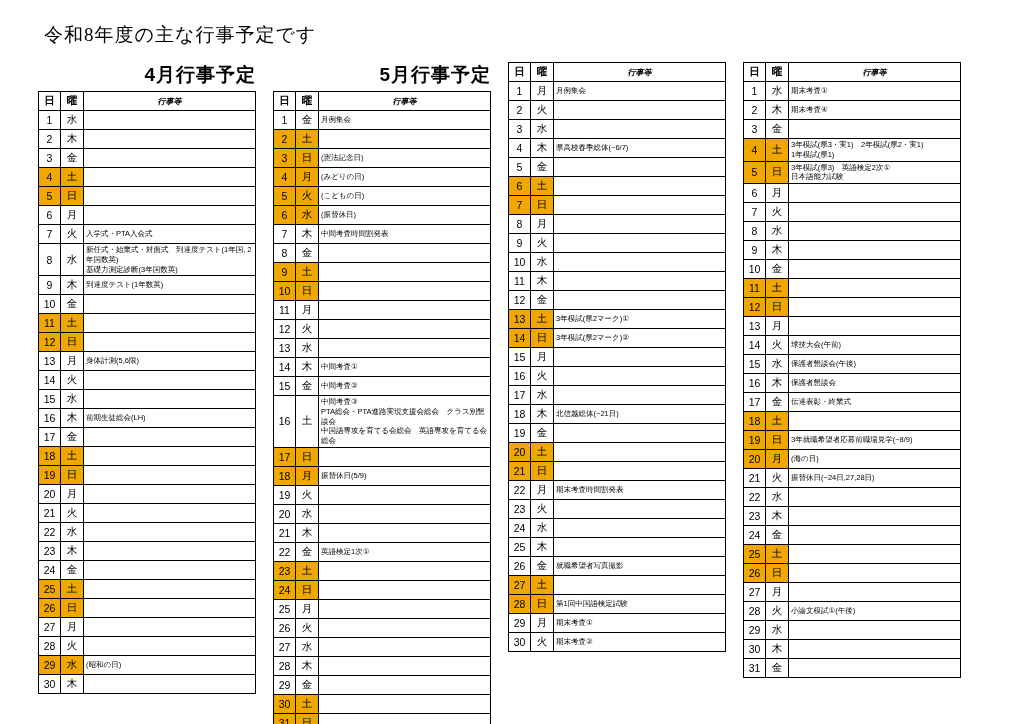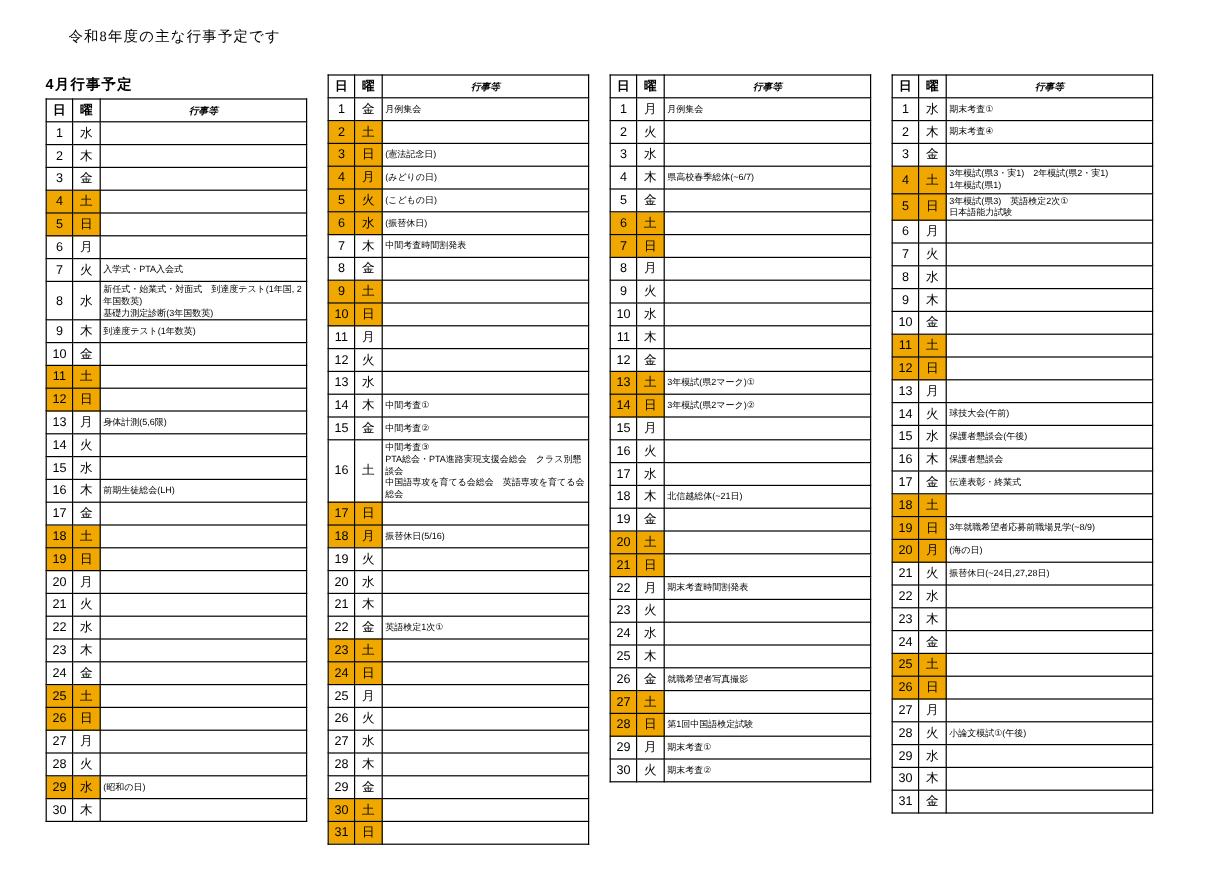--- a/index.html
+++ b/index.html
@@ -2,31 +2,31 @@
 <html><head>
 <meta charset="utf-8">
 <style>
   html,body { margin:0; padding:0; }
   body {
     width:1024px; height:724px; background:#ffffff; position:relative;
     font-family:"Liberation Sans","DejaVu Sans",sans-serif; color:#000;
     overflow:hidden;
   }
   .page-title {
-    position:absolute; left:57px; top:22px;
+    position:absolute; left:44px; top:22px;
     font-family:"Liberation Serif","DejaVu Serif",serif;
-    font-size:12px; letter-spacing:1px;
+    font-size:19px; letter-spacing:1px;
   }
   .months {
     position:absolute; left:38px; top:62px;
     display:flex; gap:17px; align-items:flex-start;
   }
   .month { width:218px; }
   .month-title {
-    text-align:left; font-weight:bold; font-size:12px;
+    text-align:right; font-weight:bold; font-size:19px;
     margin:0 0 3px 0; letter-spacing:1px;
   }
   table { border-collapse:collapse; width:100%; table-layout:fixed; }
   th,td { border:1px solid #000; padding:0; vertical-align:middle; }
   th { height:15px; font-weight:bold; background:#fff; }
   .h-day,.h-week { font-size:11px; }
   .h-event { font-size:8px;font-style:italic; }
   .c-day  { width:21px; text-align:center; font-size:10.5px; height:18px; }
   .c-week { width:22px; text-align:center; font-size:10.5px; }
   .c-event{
@@ -201,20 +201,21 @@
           <tr>
             <td class="c-day">30</td>
             <td class="c-week">木</td>
             <td class="c-event"></td>
           </tr>
         </tbody>
     </table>
   </div>
 
   <div class="month">
+    <div class="month-title">5月行事予定</div>
     <table>
       <thead>
         <tr>
           <th class="h-day c-day">日</th>
           <th class="h-week c-week">曜</th>
           <th class="h-event">行事等</th>
         </tr>
       </thead>
       <tbody>
           <tr>
@@ -300,21 +301,21 @@
 中国語専攻を育てる会総会　英語専攻を育てる会総会</td>
           </tr>
           <tr>
             <td class="c-day hl">17</td>
             <td class="c-week hl">日</td>
             <td class="c-event"></td>
           </tr>
           <tr>
             <td class="c-day hl">18</td>
             <td class="c-week hl">月</td>
-            <td class="c-event">振替休日(5/16)</td>
+            <td class="c-event">振替休日(5/9)</td>
           </tr>
           <tr>
             <td class="c-day">19</td>
             <td class="c-week">火</td>
             <td class="c-event"></td>
           </tr>
           <tr>
             <td class="c-day">20</td>
             <td class="c-week">水</td>
             <td class="c-event"></td>

